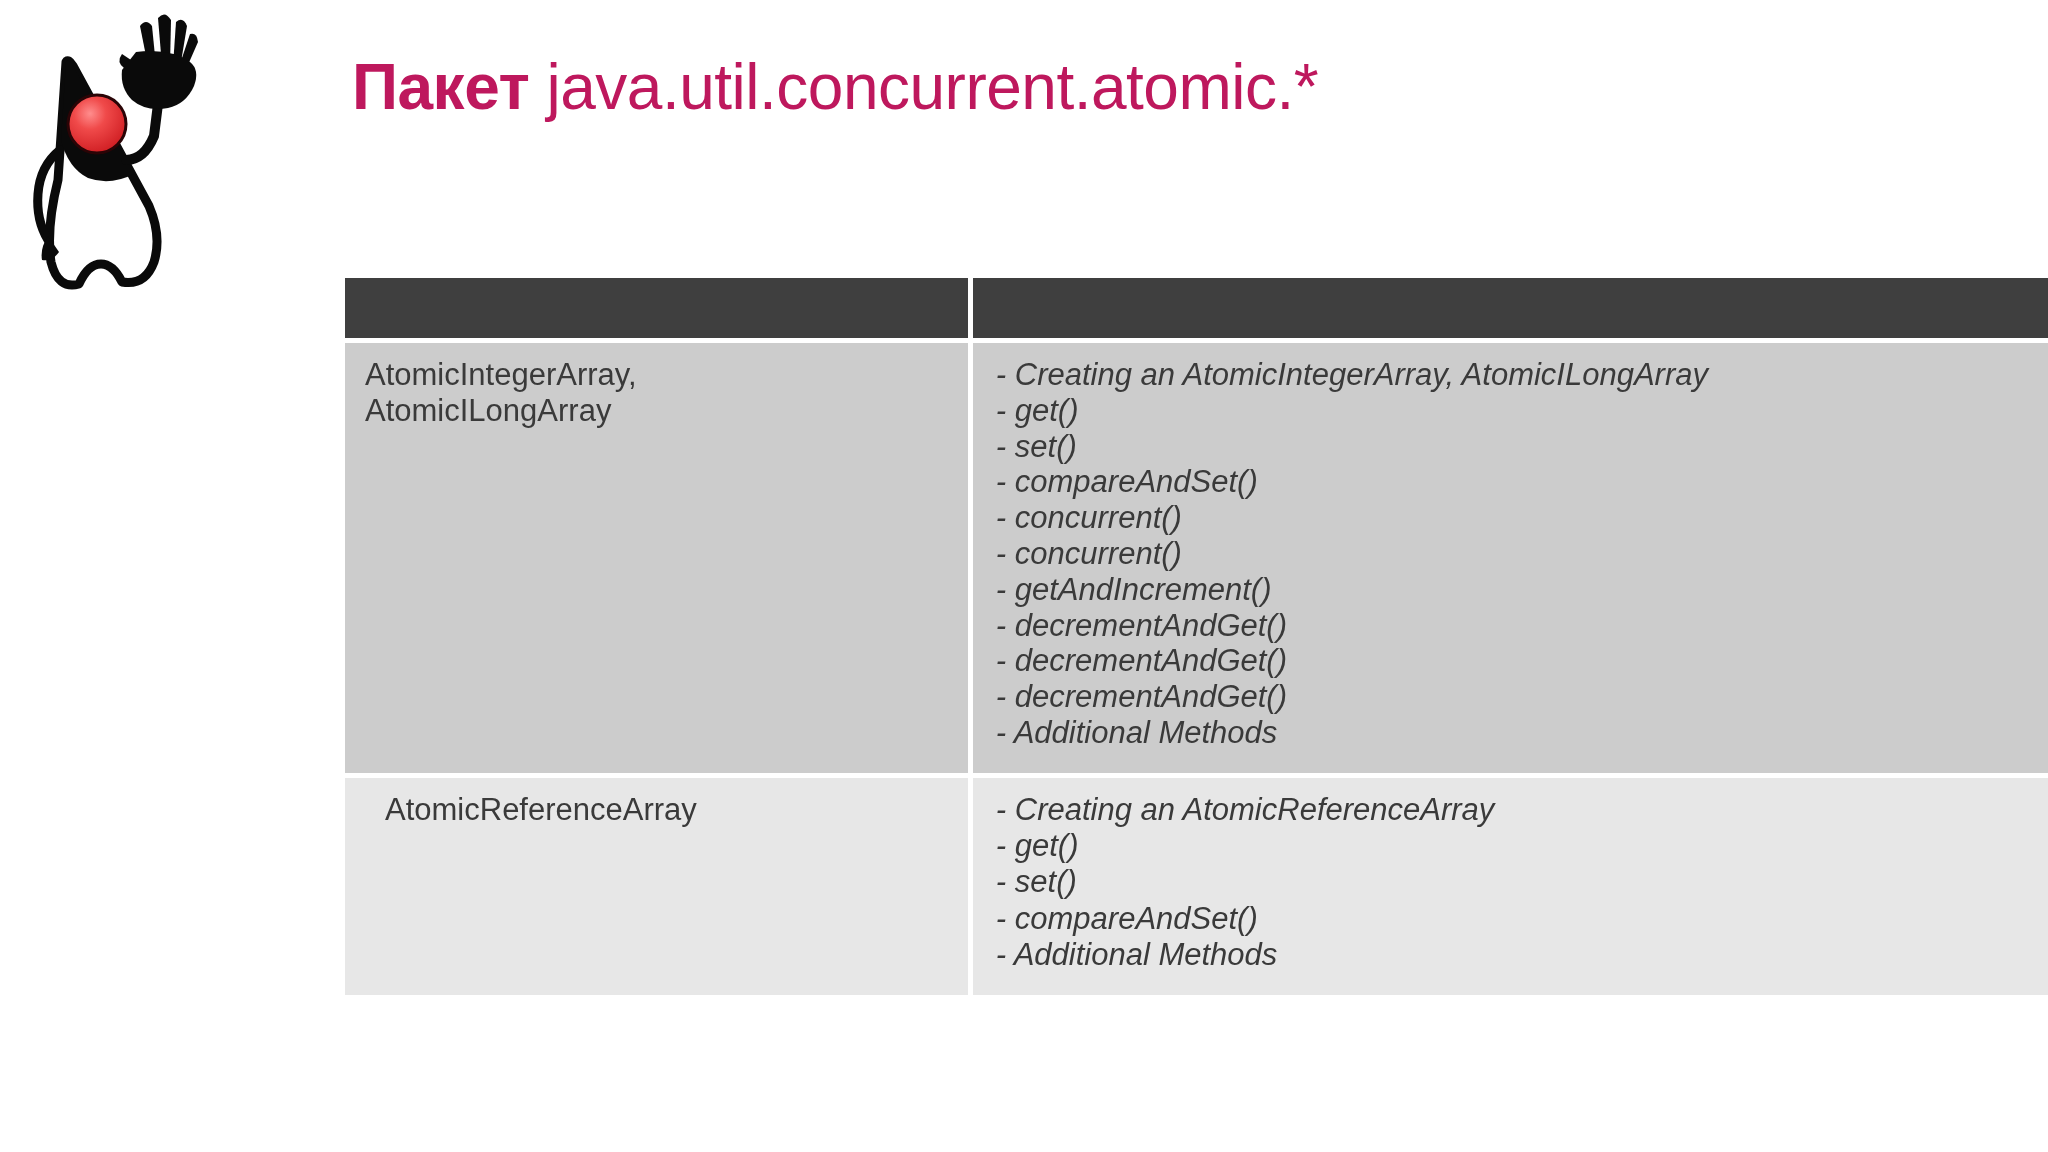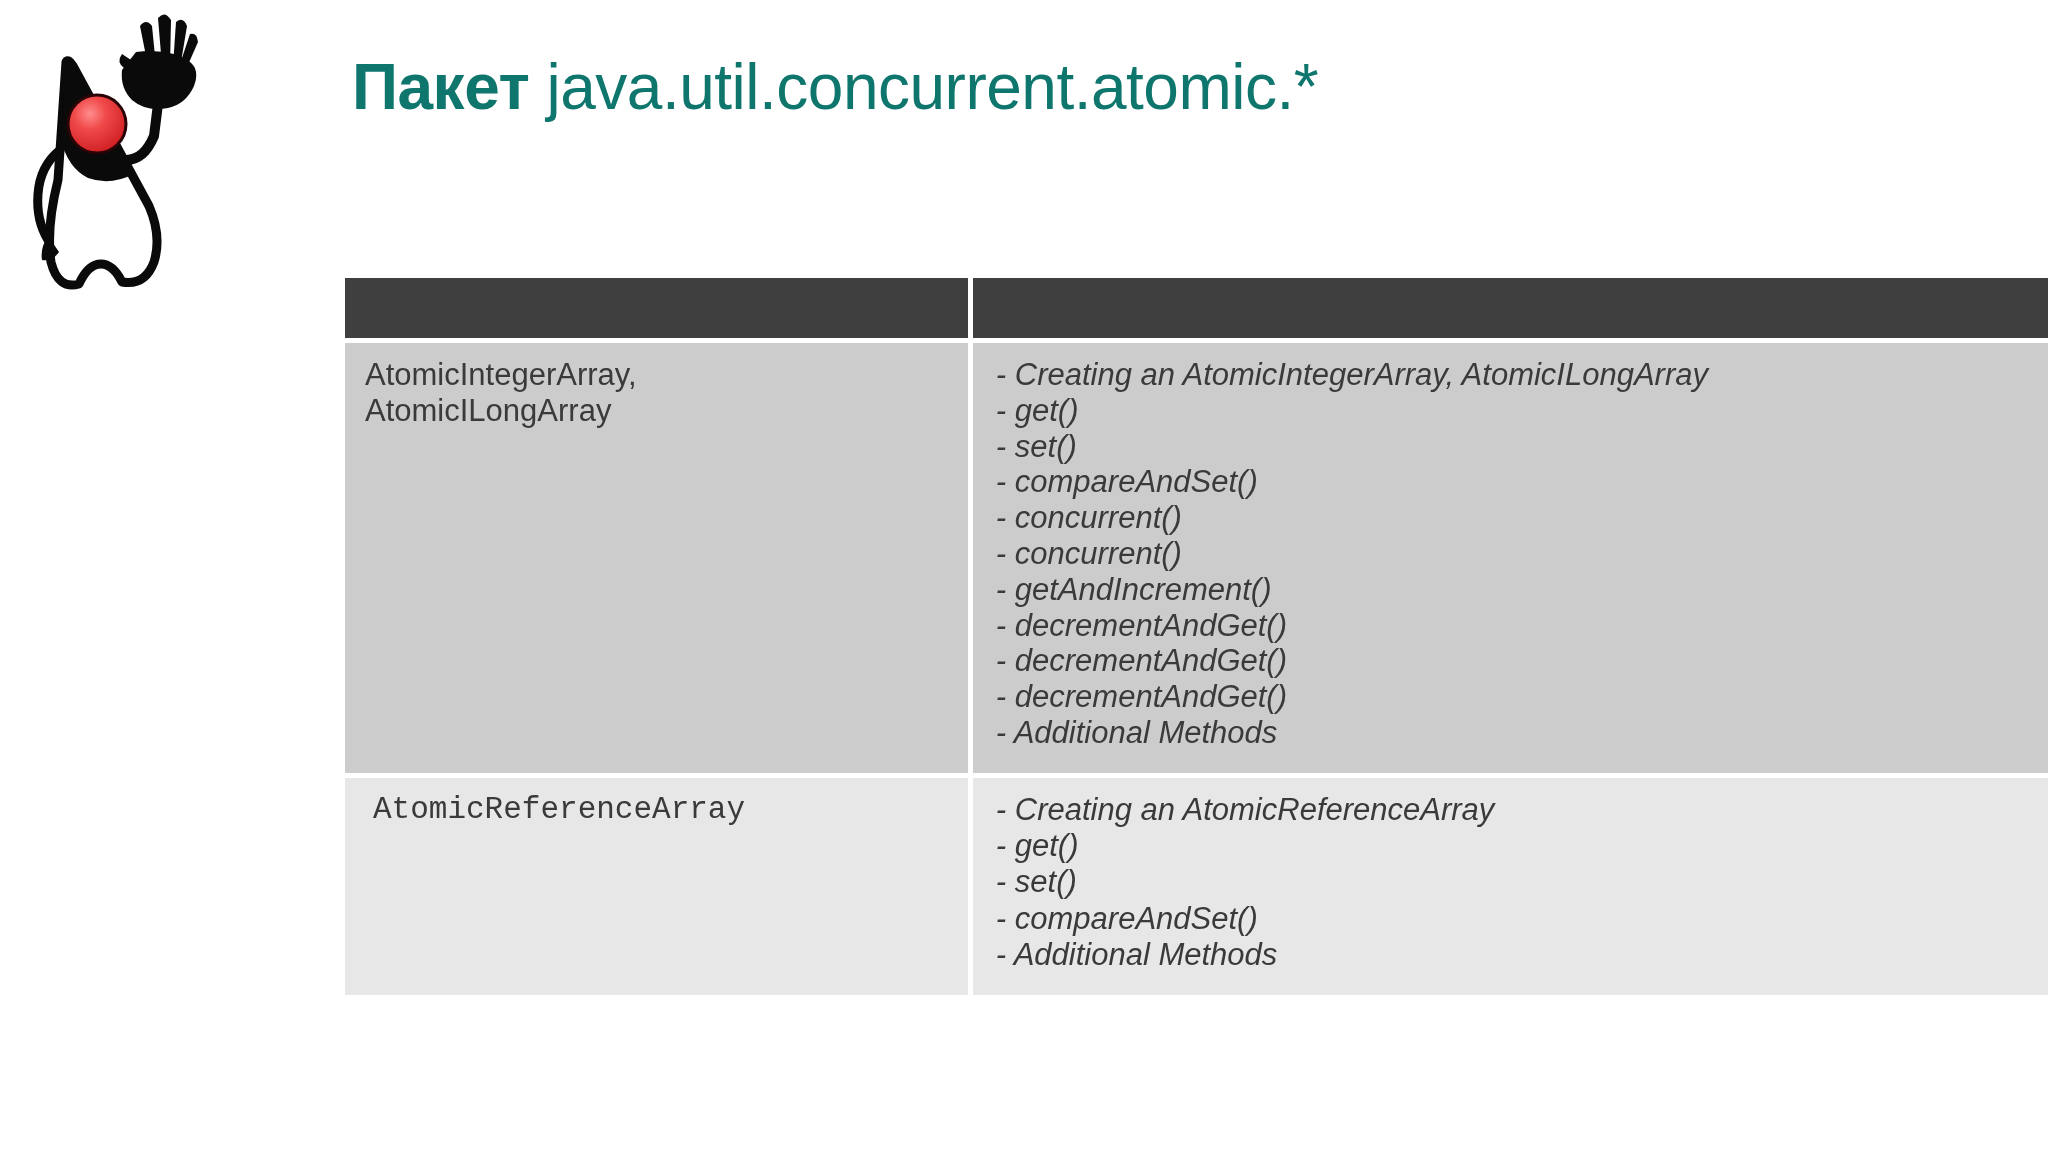--- a/index.html
+++ b/index.html
@@ -30,21 +30,21 @@
     height: 100%;
   }
 
   
   .slide-title {
     position: absolute;
     left: 352px;
     top: 52px;
     font-size: 64px;
     line-height: 1.1;
-    color: #0f766e;
+    color: #be185d;
     letter-spacing: -0.5px;
     white-space: nowrap;
   }
   .slide-title .title-strong {
     font-weight: bold;
   }
   .slide-title .title-rest {
     font-weight: normal;
   }
 
@@ -85,21 +85,21 @@
   .row-shade-dark td   { background: #cccccc; }
   .row-shade-light td  { background: #e7e7e7; }
 
   .cell-inner {
     padding: 14px 18px 22px 18px;
     font-size: 31px;
     line-height: 1.17;
     color: #3a3a3a;
   }
   .cell-inner.name-cell  { padding-left: 20px; }
-  .cell-inner.name-cell.indent-more { padding-left: 28px; font-family: Liberation Mono, monospace; }
+  .cell-inner.name-cell.indent-more { padding-left: 40px; }
   .cell-inner.desc-cell  { padding-left: 23px; }
 
   .name-line { display: block; white-space: nowrap; }
   .desc-line { display: block; white-space: nowrap; font-style: italic; }
 
   
   .row-1 .cell-inner { line-height: 1.155; }
   .row-2 .cell-inner { line-height: 1.17; }
 </style>
 </head>

